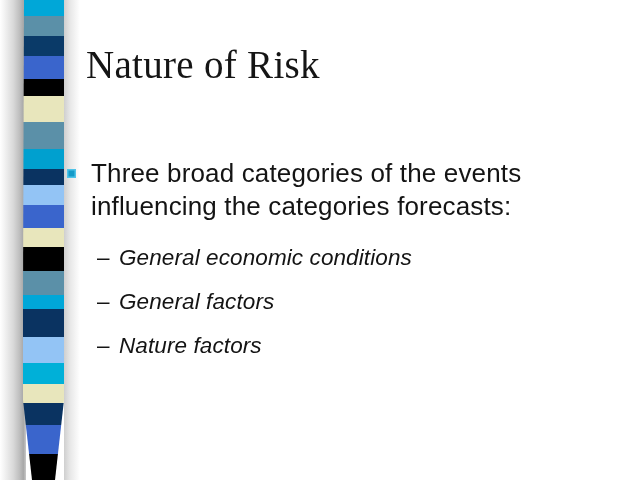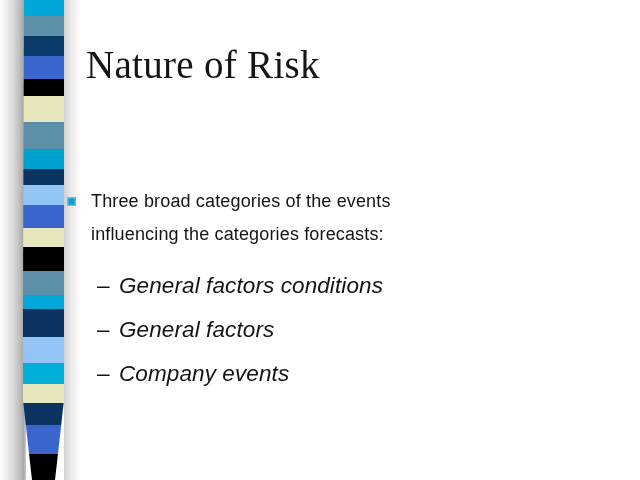--- a/index.html
+++ b/index.html
@@ -86,25 +86,24 @@
   
   #body-block {
     position: absolute;
     left: 66px;
     top: 157px;
     width: 540px;
   }
   .level1 {
     position: relative;
     padding-left: 25px;
-    font-size: 18px;
+    font-size: 26px;
     color: #141414;
     line-height: 33px;
     letter-spacing: 0.15px;
-    margin-top: 28px;
   }
   .level1-bullet {
     position: absolute;
     left: 1px;
     top: 12px;
     width: 9px;
     height: 9px;
     background: #139ac8;
     box-shadow: inset 0 0 0 1.5px #4fc3e8;
   }
@@ -176,29 +175,29 @@
     <div class="level1">
       <span class="level1-bullet"></span>
       <span class="level1-text">Three broad categories of the events</span>
       <span class="level1-line2">influencing the categories forecasts:</span>
     </div>
 
     <div class="sub-list">
 
       <div class="level2">
         <span class="level2-dash">–</span>
-        <span>General factors conditions</span>
+        <span>General economic conditions</span>
       </div>
 
       <div class="level2">
         <span class="level2-dash">–</span>
         <span>General factors</span>
       </div>
 
       <div class="level2">
         <span class="level2-dash">–</span>
-        <span>Company events</span>
+        <span>Nature factors</span>
       </div>
 
     </div>
   </div>
 
 </div>
 
 </body></html>

